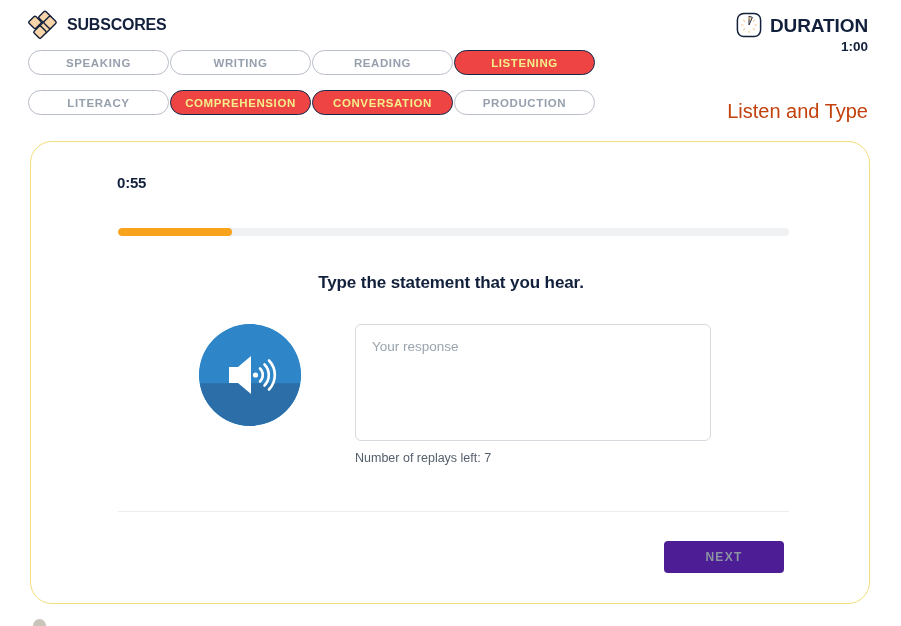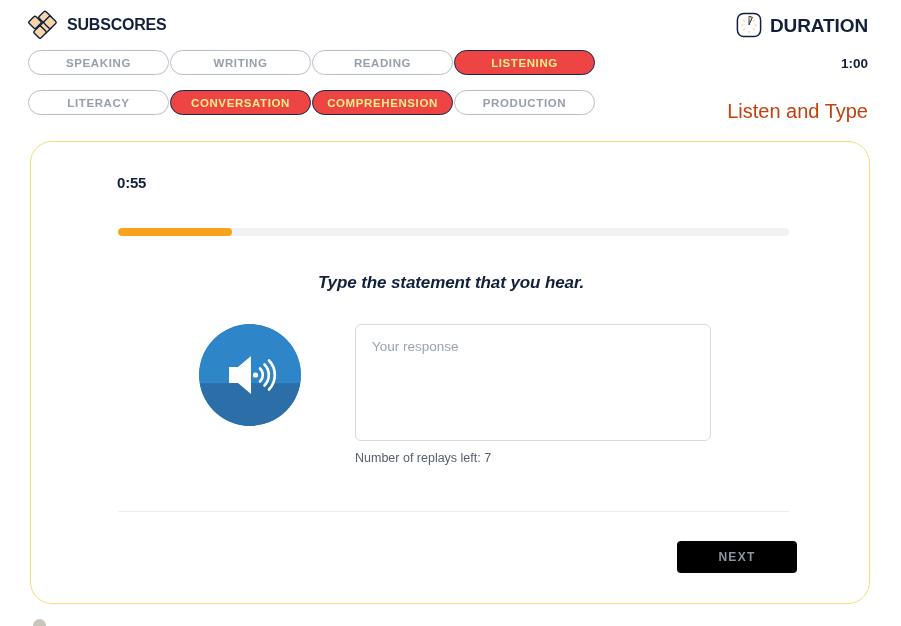--- a/index.html
+++ b/index.html
@@ -94,21 +94,21 @@
   }
   #clock-icon { width: 28px; height: 28px; display: block; }
   #duration-label {
     font-size: 19px;
     font-weight: bold;
     color: #12203c;
     line-height: 1;
     letter-spacing: -0.1px;
   }
   #duration-value {
-    margin-top: 18px;
+    margin-top: 1px;
     font-size: 13.5px;
     font-weight: bold;
     color: #12203c;
     line-height: 1;
   }
   #task-type {
     position: absolute;
     right: 33px;
     top: 101px;
     font-size: 20px;
@@ -161,21 +161,20 @@
   #question-prompt {
     position: absolute;
     left: 0;
     top: 131px;
     width: 840px;
     text-align: center;
     font-size: 17px;
     font-weight: bold;
     color: #12203c;
     letter-spacing: -0.1px;
-    font-style: italic;
   }
 
   #answer-area {
     position: absolute;
     left: 168px;
     top: 182px;
     display: flex;
     align-items: flex-start;
     gap: 54px;
   }
@@ -229,30 +228,29 @@
     height: 1.4px;
     background: #ebedef;
   }
 
   #next-button {
     position: absolute;
     left: 633px;
     top: 399px;
     width: 120px;
     height: 32px;
-    background: #000000;
+    background: #4c1d95;
     border: none;
     border-radius: 4px;
     color: #8a95a1;
     font-family: "Liberation Sans", sans-serif;
     font-size: 12px;
     font-weight: bold;
     letter-spacing: 1.3px;
     cursor: default;
-    margin-left: 13px;
   }
 
   
   #page-bottom-sliver {
     position: absolute;
     left: 33px;
     top: 619px;
     width: 13px;
     height: 12px;
     border-radius: 7px 7px 0 0;
@@ -281,22 +279,22 @@
 
   <div class="pill-row" id="pill-row-1">
     <div class="pill inactive">SPEAKING</div>
     <div class="pill inactive">WRITING</div>
     <div class="pill inactive">READING</div>
     <div class="pill active">LISTENING</div>
   </div>
 
   <div class="pill-row" id="pill-row-2">
     <div class="pill inactive">LITERACY</div>
+    <div class="pill active">COMPREHENSION</div>
     <div class="pill active">CONVERSATION</div>
-    <div class="pill active">COMPREHENSION</div>
     <div class="pill inactive">PRODUCTION</div>
   </div>
 
   <div id="duration-block">
     <div id="duration-head">
       <span>
         <svg id="clock-icon" viewBox="0 0 28 28" aria-hidden="true">
           <rect x="2.4" y="2.4" width="23.2" height="23.2" rx="6.5" fill="#ffffff" stroke="#12203c" stroke-width="1.5"></rect>
           <path d="M14 14 L14 5.2 L17.4 6.4 Z" fill="#f7d5a8" stroke="#12203c" stroke-width="0.9" stroke-linejoin="round"></path>
           <g stroke="#f0c98e" stroke-width="1.1" stroke-linecap="round">

